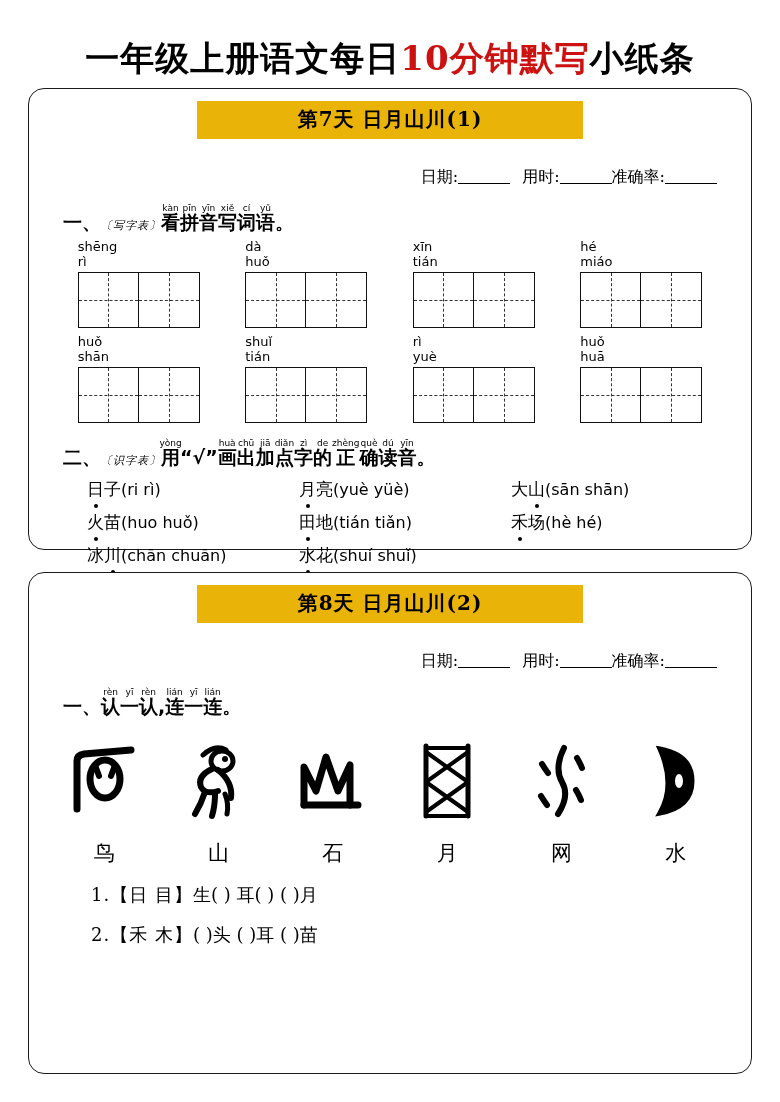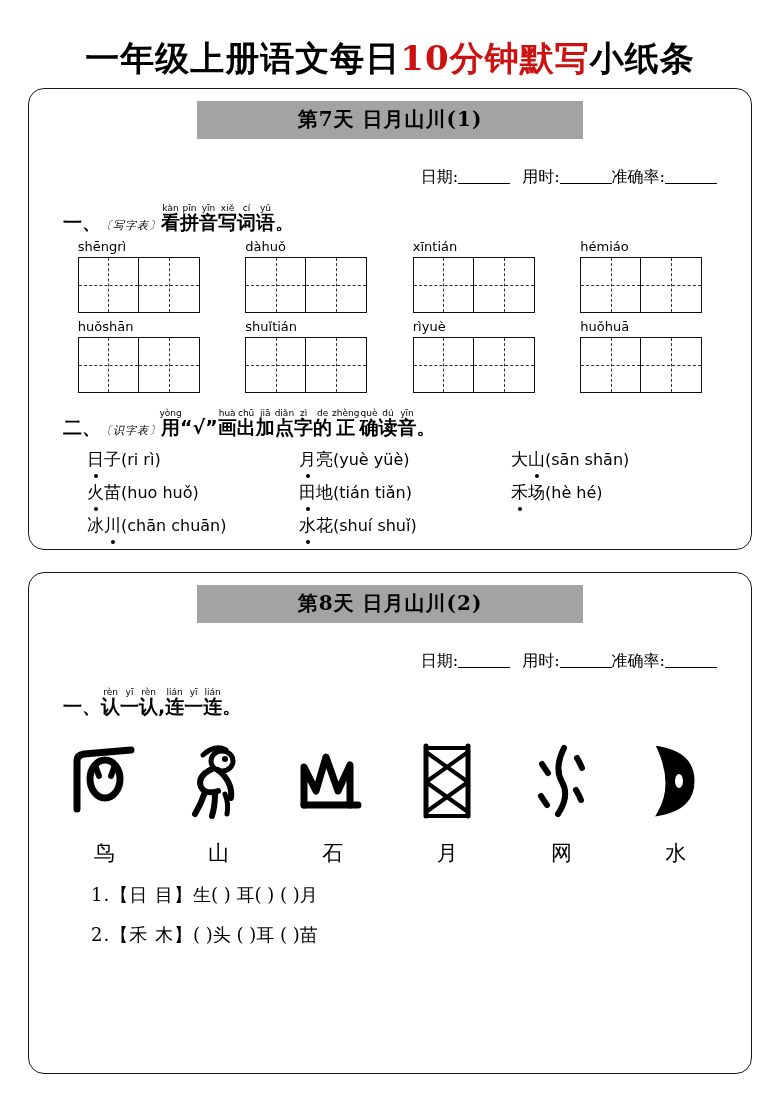--- a/index.html
+++ b/index.html
@@ -34,21 +34,21 @@
     border: 1.3px solid #1a1a1a;
     border-radius: 16px;
     background: #fff;
   }
   #card-day7 { top: 88px; height: 462px; }
   #card-day8 { top: 572px; height: 502px; }
 
   .card-band {
     margin: 12px auto 0 auto;
     width: 386px;
-    background: #a3a3a3;
+    background: #eab308;
     text-align: center;
     font-family: "DejaVu Serif", "Liberation Serif", serif;
     font-weight: bold;
     font-size: 20px;
     padding: 5px 0 6px 0;
     letter-spacing: 1px;
   }
 
   .meta-line {
     text-align: right;
@@ -96,24 +96,25 @@
   .grid-row {
     display: flex;
     justify-content: space-around;
     margin-top: 6px;
     padding: 0 26px;
   }
   .grid-cellgroup { display: flex; flex-direction: column; align-items: center; }
   .grid-pinyin {
     display: flex;
     width: 122px;
-    justify-content: flex-start;
+    justify-content: flex-end;
     font-size: 13px;
     margin-bottom: 3px;
     white-space: nowrap;
+    flex-direction: column;
   }
   .tianzige {
     display: flex;
     width: 122px;
     height: 56px;
     border: 1.4px solid #111;
   }
   .tz-cell {
     position: relative;
     flex: 1 1 50%;

